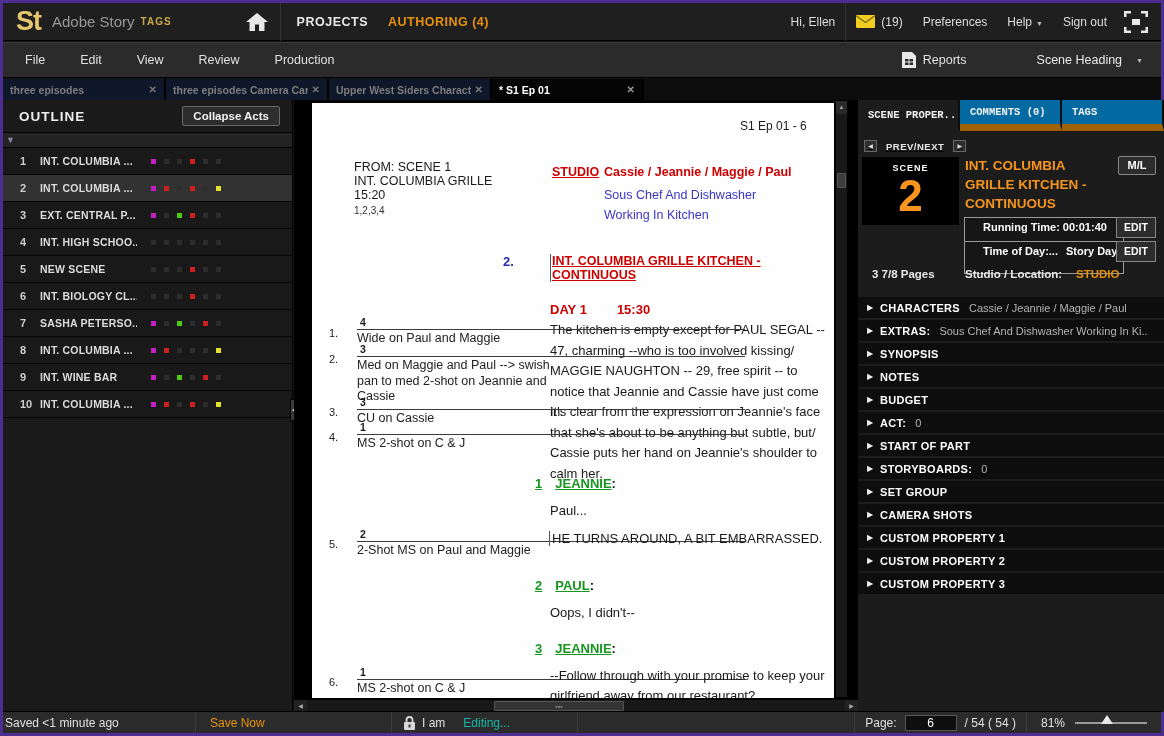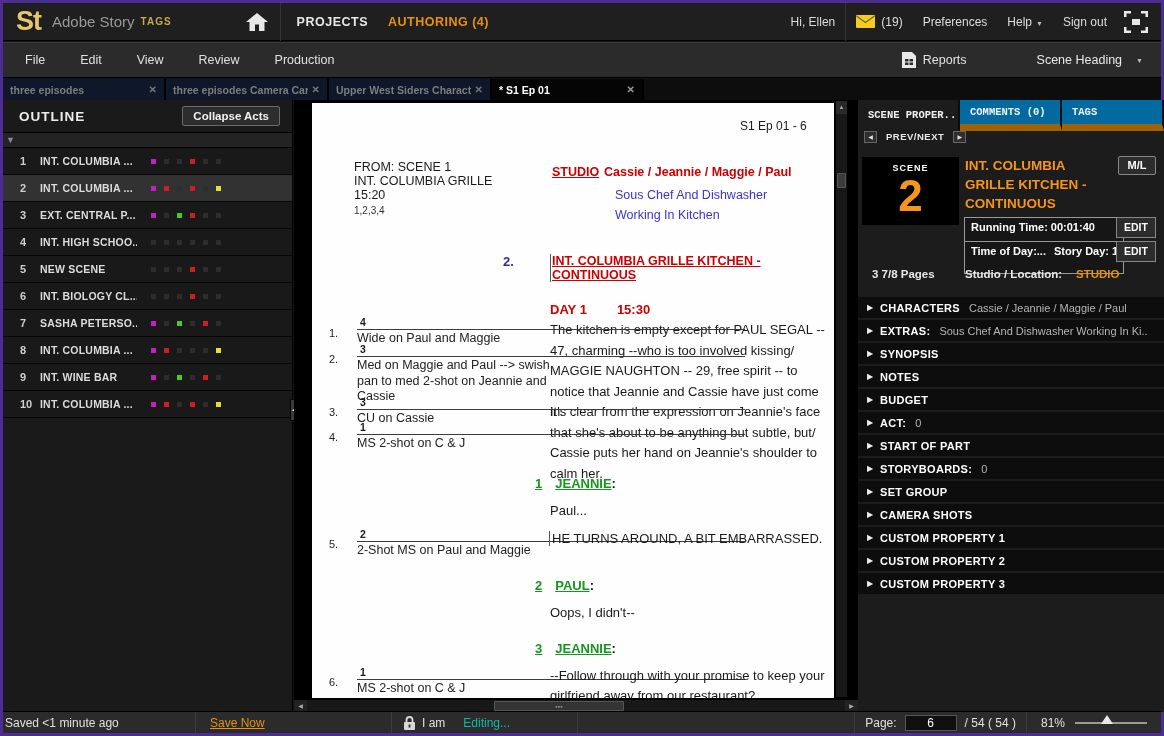--- a/index.html
+++ b/index.html
@@ -61,21 +61,21 @@
 
   
   .editor { position:absolute; left:291px; top:97px; width:564px; height:612px; background:#000; }
   .page { position:absolute; left:18px; top:3px; width:522px; height:595px; background:#fefefe; color:#1a1a1a; font-size:13px; overflow:hidden; }
   .page .abs { position:absolute; }
   .pg-label { left:428px; top:16px; font-size:12px; }
   .from-block { left:42px; top:57px; line-height:14px; font-size:12.5px; }
   .from-small { left:42px; top:102px; font-size:10px; color:#333; }
   .studio { left:240px; top:62px; color:#cc0000; font-weight:bold; font-size:12.5px; text-decoration:underline; }
   .chars-red { left:292px; top:62px; color:#cc0000; font-weight:bold; font-size:12.5px; }
-  .extras-blue { left:303px; top:82px; color:#3a35c8; font-size:12.5px; line-height:20px; width:190px; }
+  .extras-blue { left:292px; top:82px; color:#3a35c8; font-size:12.5px; line-height:20px; width:190px; }
   .scn-num { left:191px; top:151px; color:#2a2aa8; font-weight:bold; font-size:13px; }
   .scn-head { left:238px; top:151px; color:#cc0000; font-weight:bold; font-size:12.5px; text-decoration:underline; border-left:1px solid #555; padding-left:1px; }
   .dayline { left:238px; top:199px; color:#cc0000; font-weight:bold; font-size:13px; }
   .dayline .t2 { margin-left:30px; }
   .action { left:238px; width:281px; font-size:13px; line-height:20.5px; }
   .a1 { top:217px; }
   .a2 { top:299px; }
   .shot-index { left:17px; font-size:11px; color:#222; }
   .shot { left:45px; width:388px; }
   .shot .sn { font-size:10.5px; font-weight:bold; margin-left:3px; line-height:13px; }
@@ -94,49 +94,49 @@
   .hscroll { position:absolute; left:0; bottom:0; width:564px; height:13px; background:#181818; border-top:1px solid #000; display:flex; align-items:center; }
   .hs-btn { width:13px; height:13px; color:#aaa; font-size:6px; text-align:center; line-height:13px; background:#222; cursor:pointer; }
   .hs-thumb { position:absolute; left:200px; top:1px; width:130px; height:10px; background:#343434; border:1px solid #555; border-radius:1px; color:#888; font-size:7px; text-align:center; line-height:9px; cursor:pointer; }
   .hs-right { margin-left:auto; }
 
   
   .rpanel { position:absolute; left:855px; top:97px; width:306px; height:612px; background:#1c1c1c; }
   .rp-tabs { display:flex; height:31px;font-family:Liberation Mono, monospace; }
   .rp-tab { flex:1; background:#0369a1; border-right:2px solid #0d0d0d; border-bottom:7px solid #a16207; color:#f0f0f0; font-size:10.5px; font-weight:bold; display:flex; align-items:center; padding-left:10px; cursor:pointer; white-space:nowrap; overflow:hidden; }
   .rp-tab.active { background:#1c1c1c; border-bottom:1px solid #1c1c1c; }
-  .prevnext { height:21px; display:flex; align-items:flex-start; gap:9px; padding-left:6px; }
+  .prevnext { height:21px; display:flex; align-items:flex-end; gap:9px; padding-left:6px;text-decoration:underline; }
   .pn-btn { width:13px; height:12px; background:#2e2e2e; border:1px solid #666; color:#ddd; font-size:6px; text-align:center; line-height:11px; cursor:pointer; }
   .pn-lbl { color:#e8e8e8; font-size:9.5px; font-weight:bold; letter-spacing:.5px; }
   .scene-thumb { position:absolute; left:4px; top:57px; width:97px; height:68px; background:#000; text-align:center; }
   .scene-thumb .sl { color:#fff; font-size:9px; font-weight:bold; letter-spacing:1px; margin-top:6px; }
   .scene-thumb .snum { color:#f7941d; font-size:44px; font-weight:bold; line-height:46px; }
   .rp-title { position:absolute; left:107px; top:56px; width:148px; color:#f7941d; font-size:13.5px; font-weight:bold; line-height:19px; }
   .ml-btn { position:absolute; right:8px; top:56px; width:38px; height:19px; background:#2c2c2c; border:1px solid #888; border-radius:2px; color:#fff; font-size:11px; font-weight:bold; text-align:center; line-height:17px; cursor:pointer; }
-  .info-bar { position:absolute; left:106px; width:160px; height:33px; background:#161616; border:1px solid #999; color:#fff; font-size:11px; font-weight:bold; line-height:19px; padding-left:6px; white-space:nowrap; }
+  .info-bar { position:absolute; left:106px; width:160px; height:33px; background:#161616; border:1px solid #999; color:#fff; font-size:11px; font-weight:bold; line-height:19px; padding-left:18px; white-space:nowrap; }
   .ib1 { top:117px; } .ib2 { top:141px; }
   .edit-btn { position:absolute; right:8px; width:40px; height:21px; background:#2c2c2c; border:1px solid #888; color:#fff; font-size:10.5px; font-weight:bold; text-align:center; line-height:19px; cursor:pointer; }
   .eb1 { top:117px; } .eb2 { top:141px; }
   .ib2 .sd2 { margin-left:8px; }
   .pages-row { position:absolute; left:0; top:168px; width:100%; color:#e8e8e8; font-size:11.5px; font-weight:bold; }
   .pages-val { position:absolute; left:14px; }
   .sl-lbl { position:absolute; left:107px; }
   .sl-val { position:absolute; left:218px; color:#e8920c; }
   .accordion { position:absolute; left:0; top:197px; width:100%; }
   .acc-row { height:21px; background:#0d0d0d; margin-bottom:2px; display:flex; align-items:center; padding-left:9px; cursor:pointer; }
   .acc-arrow { color:#eee; font-size:8px; width:13px; }
   .acc-label { color:#fff; font-size:11px; font-weight:bold; letter-spacing:.3px; }
   .acc-value { color:#b5b5b5; font-size:11px; margin-left:9px; white-space:nowrap; overflow:hidden; }
 
   
   .statusbar { position:absolute; left:0; bottom:0; right:0; height:22px; background:#2b2b2b; border-top:1px solid #000; display:flex; align-items:center; font-size:12px; color:#e0e0e0; }
   .sb-sep { width:1px; height:22px; background:#151515; border-right:1px solid #3d3d3d; }
   .sb-saved { width:192px; padding-left:2px; }
   .sb-savenow { width:195px; padding-left:14px; }
-  .sb-savenow a { color:#e8920c; text-decoration:underline; cursor:pointer; }
+  .sb-savenow a { color:#e8920c; cursor:pointer; }
   .sb-edit { width:185px; padding-left:12px; display:flex; align-items:center; gap:7px; }
   .sb-edit .orange { color:#14b8a6;margin-left:11px; }
   .sb-spacer { flex:1; }
   .sb-page { display:flex; align-items:center; gap:8px; padding:0 10px; }
   .page-input { width:52px; height:16px; background:#0f0f0f; border:1px solid #555; color:#fff; text-align:center; font-size:12px; line-height:14px; }
   .sb-zoom { display:flex; align-items:center; gap:10px; padding:0 14px; }
   .zoom-track { position:relative; width:72px; height:2px; background:#999; }
   .zoom-thumb { position:absolute; left:26px; top:-7px; width:0; height:0; border-left:6px solid transparent; border-right:6px solid transparent; border-bottom:9px solid #e8e8e8; cursor:pointer; }
   svg { display:block; }
 </style>

